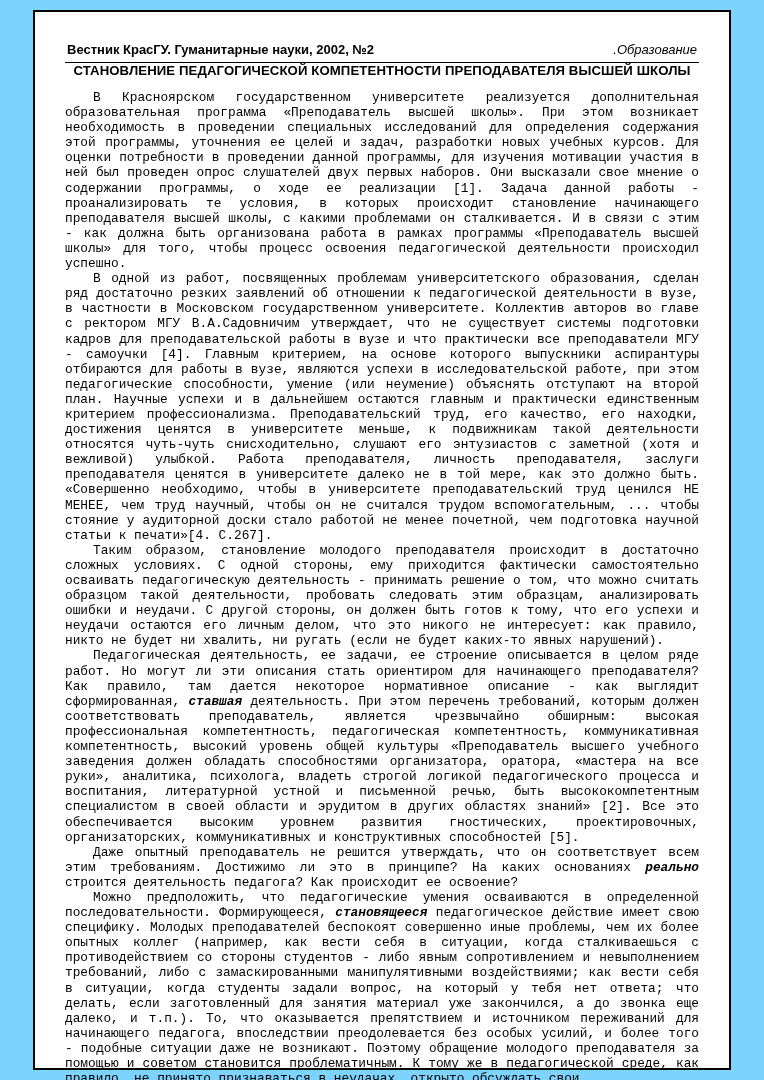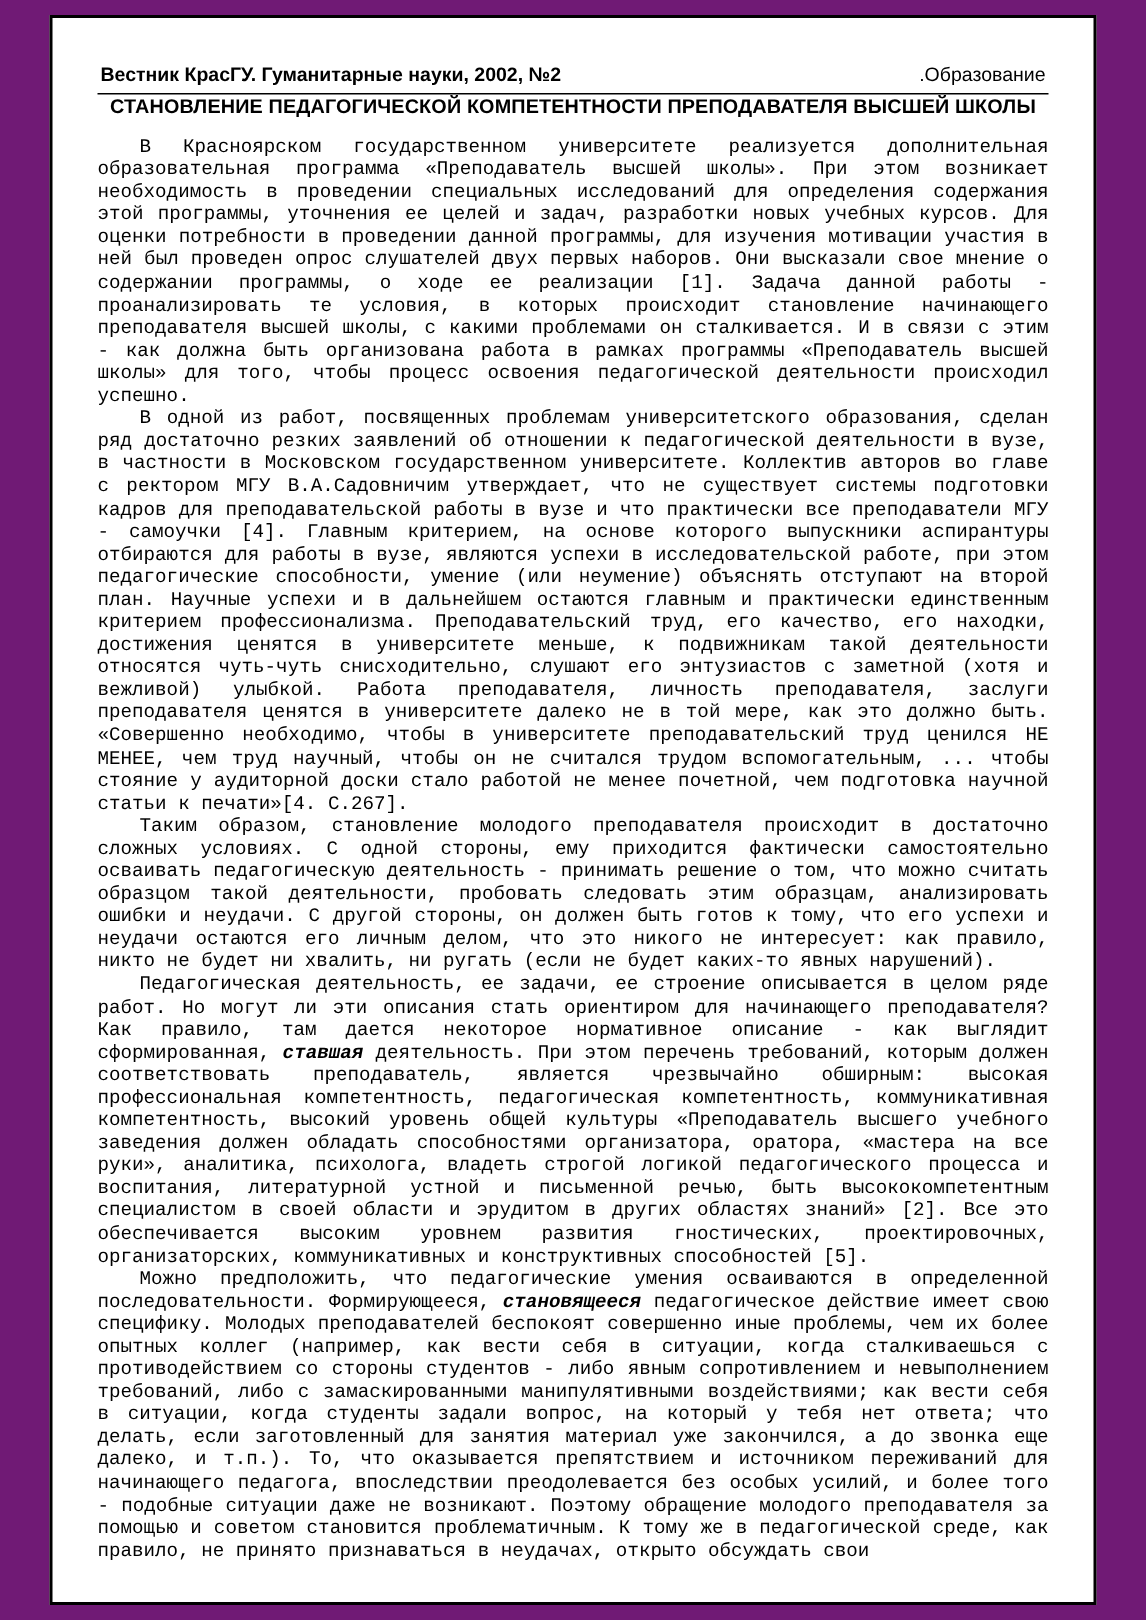--- a/index.html
+++ b/index.html
@@ -6,42 +6,42 @@
   html, body {
     width: 764px; height: 1080px;
     background: #ffffff;
     font-family: "Liberation Sans", sans-serif;
     color: #000;
     overflow: hidden;
   }
   .page {
     position: relative;
     width: 764px; height: 1080px;
-    background: #701a75;
+    background: #7dd3fc;
     padding-left: 24px;
   }
   .frame {
     position: absolute;
     top: 10px; bottom: 10px; left: 33px; right: 33px;
     border: 2px solid #000;
     background: #fff;
   }
   .content {
     padding: 30px 30px 0 30px;
   }
   .header-row {
     display: flex;
     justify-content: space-between;
     align-items: baseline;
     font-size: 13px;
     padding: 0 2px 5px 2px;
     border-bottom: 1.5px solid #000;
   }
   .journal { font-weight: bold; }
-  .section { }
+  .section { font-style: italic; }
   .authors {
     margin-top: 30px;
     text-align: right;
     font-weight: bold;
     font-size: 13.2px;
   }
   .title {
     text-align: center;
     font-weight: bold;
     font-size: 13.2px;
@@ -70,18 +70,19 @@
       </div>
 
 
       <div class="title">СТАНОВЛЕНИЕ ПЕДАГОГИЧЕСКОЙ КОМПЕТЕНТНОСТИ ПРЕПОДАВАТЕЛЯ ВЫСШЕЙ ШКОЛЫ</div>
 
       <div class="article-body">
           <p class="para"><span>В Красноярском государственном университете реализуется дополнительная образовательная программа «Преподаватель высшей школы». При этом возникает необходимость в проведении специальных исследований для определения содержания этой программы, уточнения ее целей и задач, разработки новых учебных курсов. Для оценки потребности в проведении данной программы, для изучения мотивации участия в ней был проведен опрос слушателей двух первых наборов. Они высказали свое мнение о содержании программы, о ходе ее реализации [1]. Задача данной работы - проанализировать те условия, в которых происходит становление начинающего преподавателя высшей школы, с какими проблемами он сталкивается. И в связи с этим - как должна быть организована работа в рамках программы «Преподаватель высшей школы» для того, чтобы процесс освоения педагогической деятельности происходил успешно.</span></p>
           <p class="para"><span>В одной из работ, посвященных проблемам университетского образования, сделан ряд достаточно резких заявлений об отношении к педагогической деятельности в вузе, в частности в Московском государственном университете. Коллектив авторов во главе с ректором МГУ В.А.Садовничим утверждает, что не существует системы подготовки кадров для преподавательской работы в вузе и что практически все преподаватели МГУ - самоучки [4]. Главным критерием, на основе которого выпускники аспирантуры отбираются для работы в вузе, являются успехи в исследовательской работе, при этом педагогические способности, умение (или неумение) объяснять отступают на второй план. Научные успехи и в дальнейшем остаются главным и практически единственным критерием профессионализма. Преподавательский труд, его качество, его находки, достижения ценятся в университете меньше, к подвижникам такой деятельности относятся чуть-чуть снисходительно, слушают его энтузиастов с заметной (хотя и вежливой) улыбкой. Работа преподавателя, личность преподавателя, заслуги преподавателя ценятся в университете далеко не в той мере, как это должно быть. «Совершенно необходимо, чтобы в университете преподавательский труд ценился НЕ МЕНЕЕ, чем труд научный, чтобы он не считался трудом вспомогательным, ... чтобы стояние у аудиторной доски стало работой не менее почетной, чем подготовка научной статьи к печати»[4. С.267].</span></p>
           <p class="para"><span>Таким образом, становление молодого преподавателя происходит в достаточно сложных условиях. С одной стороны, ему приходится фактически самостоятельно осваивать педагогическую деятельность - принимать решение о том, что можно считать образцом такой деятельности, пробовать следовать этим образцам, анализировать ошибки и неудачи. С другой стороны, он должен быть готов к тому, что его успехи и неудачи остаются его личным делом, что это никого не интересует: как правило, никто не будет ни хвалить, ни ругать (если не будет каких-то явных нарушений).</span></p>
           <p class="para"><span>Педагогическая деятельность, ее задачи, ее строение описывается в целом ряде работ. Но могут ли эти описания стать ориентиром для начинающего преподавателя? Как правило, там дается некоторое нормативное описание - как выглядит сформированная, </span><span class="bi">ставшая</span><span> деятельность. При этом перечень требований, которым должен соответствовать преподаватель, является чрезвычайно обширным: высокая профессиональная компетентность, педагогическая компетентность, коммуникативная компетентность, высокий уровень общей культуры «Преподаватель высшего учебного заведения должен обладать способностями организатора, оратора, «мастера на все руки», аналитика, психолога, владеть строгой логикой педагогического процесса и воспитания, литературной устной и письменной речью, быть высококомпетентным специалистом в своей области и эрудитом в других областях знаний» [2]. Все это обеспечивается высоким уровнем развития гностических, проектировочных, организаторских, коммуникативных и конструктивных способностей [5].</span></p>
+          <p class="para"><span>Даже опытный преподаватель не решится утверждать, что он соответствует всем этим требованиям. Достижимо ли это в принципе? На каких основаниях </span><span class="bi">реально</span><span> строится деятельность педагога? Как происходит ее освоение?</span></p>
           <p class="para"><span>Можно предположить, что педагогические умения осваиваются в определенной последовательности. Формирующееся, </span><span class="bi">становящееся</span><span> педагогическое действие имеет свою специфику. Молодых преподавателей беспокоят совершенно иные проблемы, чем их более опытных коллег (например, как вести себя в ситуации, когда сталкиваешься с противодействием со стороны студентов - либо явным сопротивлением и невыполнением требований, либо с замаскированными манипулятивными воздействиями; как вести себя в ситуации, когда студенты задали вопрос, на который у тебя нет ответа; что делать, если заготовленный для занятия материал уже закончился, а до звонка еще далеко, и т.п.). То, что оказывается препятствием и источником переживаний для начинающего педагога, впоследствии преодолевается без особых усилий, и более того - подобные ситуации даже не возникают. Поэтому обращение молодого преподавателя за помощью и советом становится проблематичным. К тому же в педагогической среде, как правило, не принято признаваться в неудачах, открыто обсуждать свои</span></p>
         </div>
 
     </div>
   </div>
 </div>
 
 </body></html>

